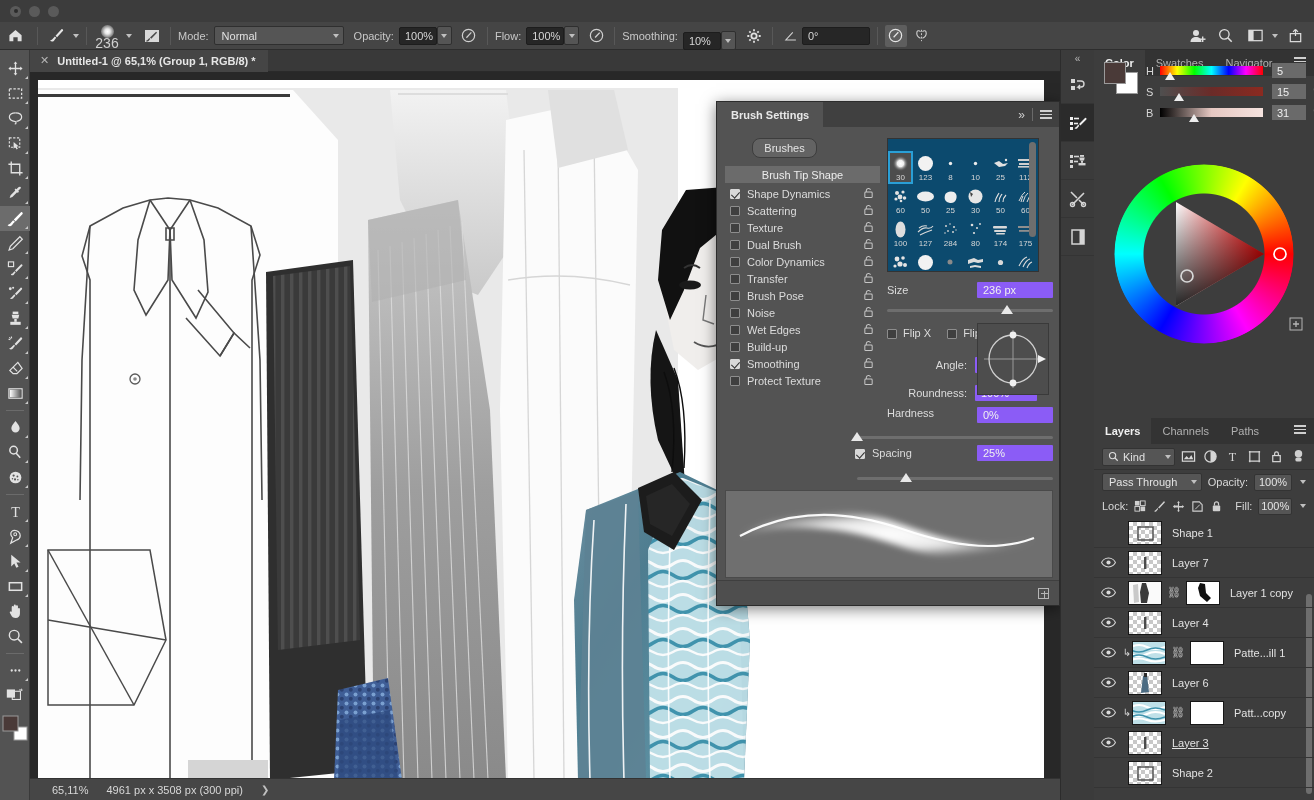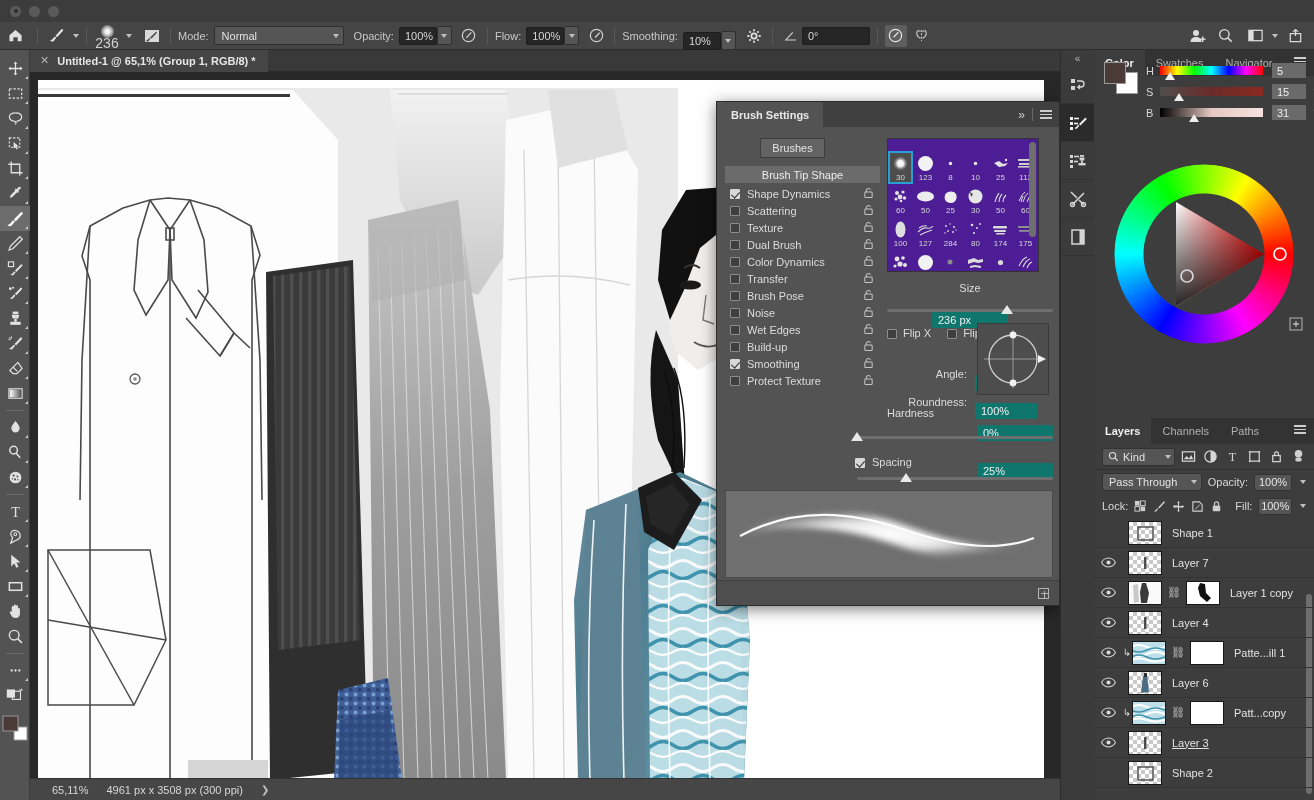--- a/index.html
+++ b/index.html
@@ -124,23 +124,23 @@
   }
   .bp-right{ position:absolute;right:7px;top:0;height:25px;display:flex;
     align-items:center;gap:7px;color:#cfcfcf;font-size:11px;}
   .vline{ width:1px;height:13px;background:#6a6a6a;}
   .hamburger{ display:flex;flex-direction:column;gap:2px;}
   .hamburger i{ display:block;width:12px;height:1.5px;background:#cfcfcf;}
 
   #bp-body{ position:relative; height:480px; }
   #brushes-btn{
     position:absolute; left:35px; top:11px; width:65px; height:20px;
-    background:#636363; border:1px solid #3d3d3d; border-radius:0;
+    background:#636363; border:1px solid #3d3d3d; border-radius:8px;
     display:flex;align-items:center;justify-content:center;
-    font-size:11px; color:#e4e4e4;margin-left:8px;
+    font-size:11px; color:#e4e4e4;
   }
   #bts{
     position:absolute; left:8px; top:39px; width:155px; height:17px;
     background:#6b6b6b; display:flex;align-items:center;justify-content:center;
     font-size:11px;color:#ececec;
   }
   #dynlist{ position:absolute; left:8px; top:58px; width:155px; }
   .dyn{ height:17px; display:flex; align-items:center; padding-left:22px;
     position:relative; font-size:11px; color:#dcdcdc; }
   .cb{
@@ -150,37 +150,37 @@
   .cb.ck{ background:#d8d8d8; border-color:#d8d8d8; }
   .cb.ck:after{
     content:""; position:absolute; left:2px; top:0px; width:4px;height:7px;
     border:solid #303030; border-width:0 1.6px 1.6px 0; transform:rotate(42deg);
   }
   .lock{ position:absolute; right:6px; top:2px; }
 
   
   #brushgrid{
     position:absolute; left:170px; top:11px; width:152px; height:134px;
-    background:#4c1d95; border:1px solid #333; overflow:hidden;
+    background:#0c4a6e; border:1px solid #333; overflow:hidden;
   }
   .bgrow{ display:flex; }
   .bcell{ width:25px;height:33px; display:flex;flex-direction:column;
     align-items:center; justify-content:flex-start; padding-top:3px; position:relative;}
   .bcell.sel{ outline:2px solid #2a9fd6; outline-offset:-2px; background:#4d4d4d;}
   .bcell .tip{ width:19px;height:19px; display:flex;align-items:center;justify-content:center;}
   .bcell .sz{ font-size:8px; color:#d7d7d7; line-height:9px; }
   #bg-scroll{
     position:absolute; right:2px; top:3px; width:7px; height:95px;
     background:#6e6e6e; border-radius:4px;
   }
 
   .slabel{ font-size:11px;color:#dcdcdc; }
   .sfield{
-    background:#0f766e; border:none; border-radius:1px; height:16px;
-    display:flex;align-items:center;padding:0 6px; font-size:11px;color:#f0f0f0;margin-top:18px;
+    background:#8b5cf6; border:none; border-radius:1px; height:16px;
+    display:flex;align-items:center;padding:0 6px; font-size:11px;color:#f0f0f0;
   }
   .track{ height:3px; background:#6e6e6e; border-radius:2px; position:relative; }
   .thumb{ position:absolute; top:-4px; width:0;height:0;
     border-left:6px solid transparent;border-right:6px solid transparent;
     border-bottom:9px solid #e8e8e8; }
 
   #angledial{
     position:absolute; right:10px; top:196px; width:72px;height:72px;
     background:#4d4d4d; border:1px solid #3a3a3a;
   }
@@ -1124,21 +1124,21 @@
                   <path d="M7 14q3-7 7-8"></path>
                   <path d="M11 15q2-5 5-6"></path>
                 </g>
               </svg>
             </span>
           </div>
         </div>
       <div id="bg-scroll"></div>
     </div>
 
-    <div class="abs" style="left:170px; top:155px; width:166px; display:flex; justify-content:space-between; align-items:center;flex-direction:column;">
+    <div class="abs" style="left:170px; top:155px; width:166px; display:flex; justify-content:space-between; align-items:center;">
       <span class="slabel">Size</span>
       <span class="sfield" style="width:76px">236 px</span>
     </div>
     <div class="abs track" style="left:170px; top:182px; width:166px;">
       <span class="thumb" id="size-thumb" style="left: 114px;"></span>
     </div>
 
     <div class="abs" style="left:170px; top:200px; display:flex; gap:16px; align-items:center;">
       <span style="display:flex;align-items:center;position:relative;padding-left:16px;">
         <span class="cb" style="left:0;top:2px;"></span>

